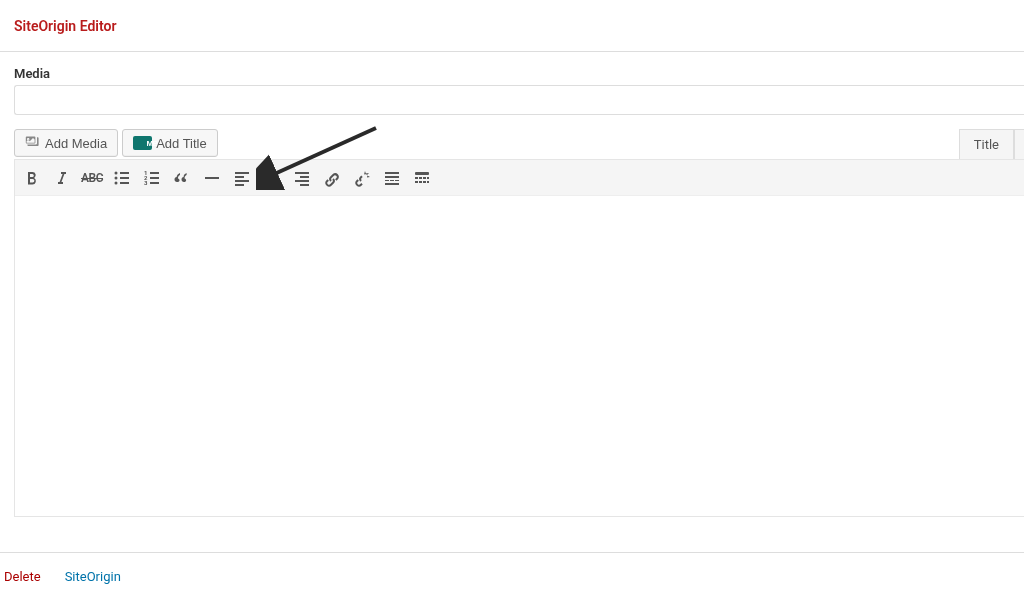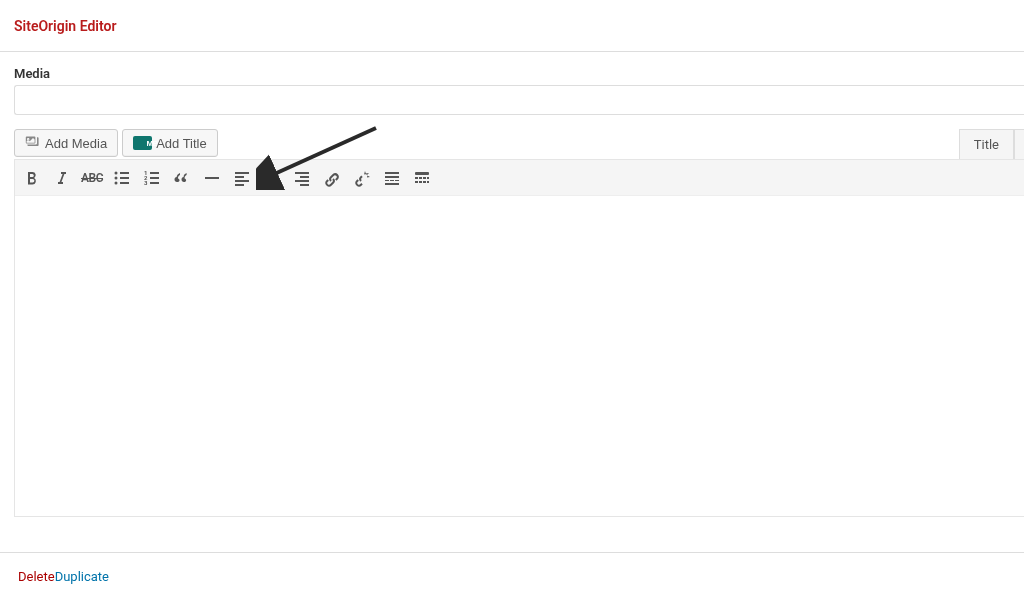--- a/index.html
+++ b/index.html
@@ -145,21 +145,22 @@
   .strike { text-decoration: line-through; font-size: 12px; font-weight:600; letter-spacing:-0.5px;}
   .editor-area {
     height: 320px;
     background: #fff;
   }
   .dialog-footer {
     height: 47px;
     border-top: 1px solid #ddd;
     display: flex;
     align-items: center;
-    padding: 0 18px;
+    padding: 0 4px;
+    gap: 24px;
   }
   .footer-link {
     font-size: 13px;
     cursor: pointer;
   }
   .footer-link.delete { color: #a00; }
   .footer-link.duplicate { color: #0073aa; }
   .arrow {
     position: absolute;
     left: 256px;
@@ -315,16 +316,16 @@
           <path d="M0,0 L0,10 L12,5 z" fill="#2a2a2a"></path>
         </marker>
       </defs>
       <line x1="120" y1="8" x2="14" y2="56" stroke="#2a2a2a" stroke-width="4" marker-end="url(#ah)"></line>
     </svg>
 
   </div>
 
   <div class="dialog-footer">
     <span class="footer-link delete">Delete</span>
-    <span class="footer-link duplicate">Duplicate</span>
+    <span class="footer-link duplicate">SiteOrigin</span>
   </div>
 
 </div>
 
 </body></html>

